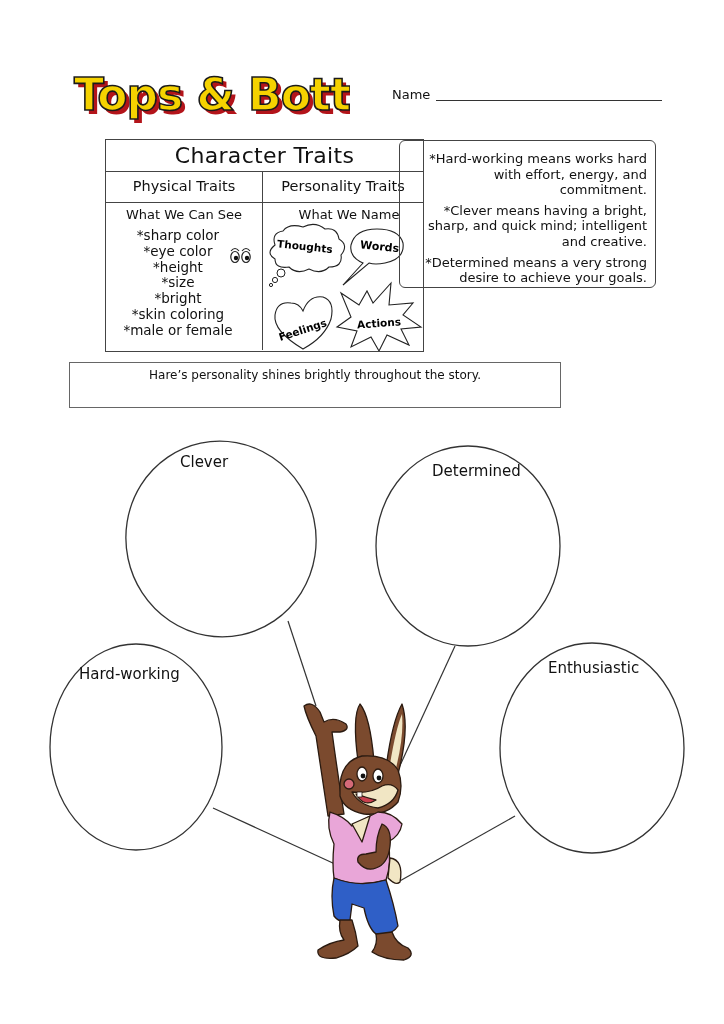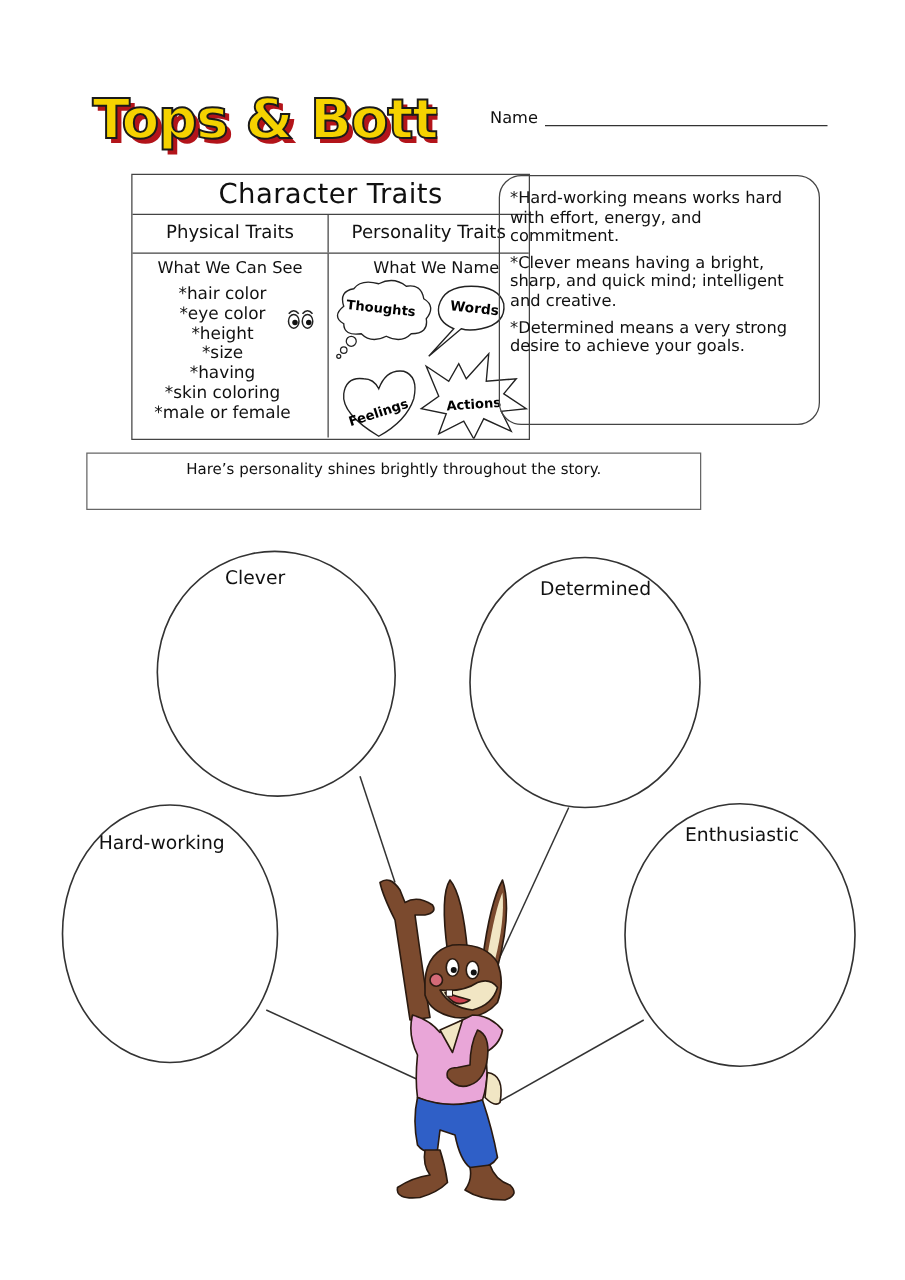--- a/index.html
+++ b/index.html
@@ -38,23 +38,23 @@
   .tt-body .tt-col-right { position: relative; }
   .col-caption { font-size: 13px; text-align: center; margin-top: 4px; }
   .phys-list { list-style: none; margin: 6px 0 0 0; padding: 0; text-align: center; font-size: 13.5px; line-height: 15.8px; }
   .phys-list li { padding-right: 12px; }
   .eyes { position: absolute; left: 123px; top: 42px; width: 24px; height: 20px; }
 
   .bubbles { position: absolute; left: 0; top: 20px; width: 160px; height: 128px; }
 
   
   .defs {
-    left: 399px; top: 140px; width: 257px; height: 200px;
-    border: 1.5px solid #444; border-radius: 18px; box-sizing: border-box;
-    padding: 10px 8px 0 8px; text-align: left; font-size: 13px; line-height: 15.6px;
+    left: 399px; top: 140px; width: 257px; height: 148px;
+    border: 1.5px solid #444; border-radius: 6px; box-sizing: border-box;
+    padding: 10px 8px 0 8px; text-align: right; font-size: 13px; line-height: 15.6px;
   }
   .defs p { margin: 0 0 5px 0; }
 
   
   .instructions {
     left: 69px; top: 362px; width: 492px; height: 46px;
     border: 1.5px solid #666; box-sizing: border-box;
     text-align: center; font-size: 12px; line-height: 15px; padding-top: 5px;
   }
 
@@ -80,25 +80,25 @@
 <div class="abs traits-table">
   <div class="tt-head">Character Traits</div>
   <div class="tt-sub">
     <div class="tt-col-left">Physical Traits</div>
     <div class="tt-col-right">Personality Traits</div>
   </div>
   <div class="tt-body">
     <div class="tt-col-left">
       <div class="col-caption">What We Can See</div>
       <ul class="phys-list">
-        <li>*hair color</li>
+        <li>*sharp color</li>
         <li>*eye color</li>
         <li>*height</li>
         <li>*size</li>
-        <li>*having</li>
+        <li>*bright</li>
         <li>*skin coloring</li>
         <li>*male or female</li>
       </ul>
       <svg class="eyes" viewBox="0 0 24 20">
         <path d="M2 6 Q6 1 10 6" fill="none" stroke="#222" stroke-width="1.2"></path>
         <path d="M13 6 Q17 1 21 6" fill="none" stroke="#222" stroke-width="1.2"></path>
         <ellipse cx="6" cy="12" rx="4.2" ry="5.5" fill="#fff" stroke="#222" stroke-width="1.2"></ellipse>
         <ellipse cx="17" cy="12" rx="4.2" ry="5.5" fill="#fff" stroke="#222" stroke-width="1.2"></ellipse>
         <circle cx="7" cy="13" r="2.2" fill="#111"></circle>
         <circle cx="18" cy="13" r="2.2" fill="#111"></circle>

